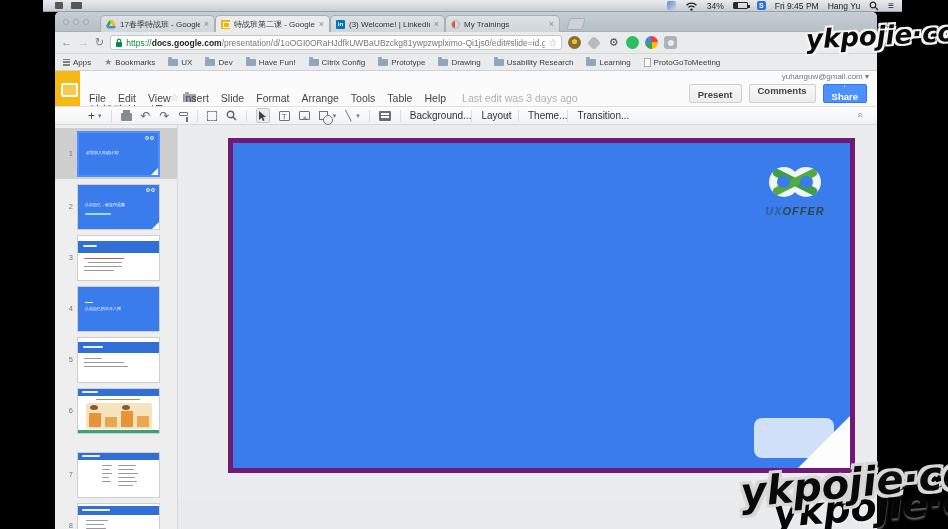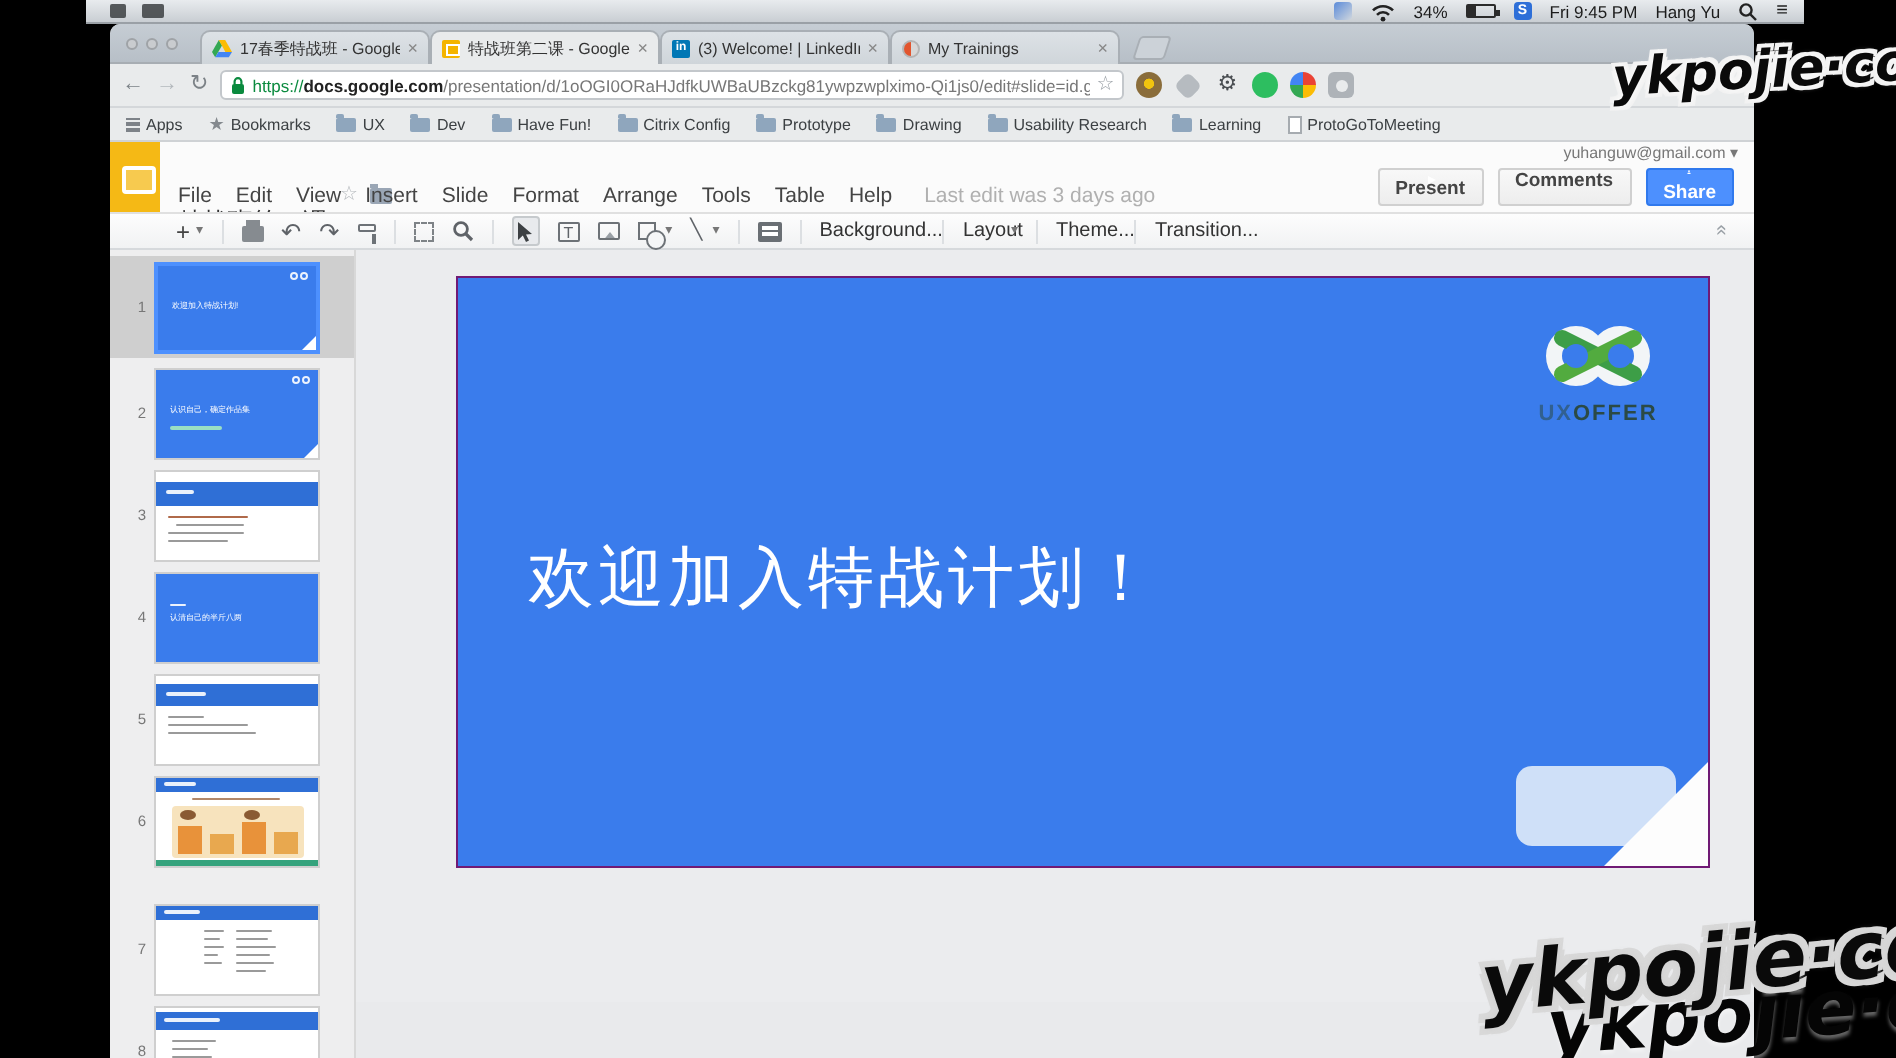--- a/index.html
+++ b/index.html
@@ -144,22 +144,22 @@
   .mini-fold { position:absolute; right:0; bottom:0; width:0; height:0;
     border-bottom:7px solid #fff; border-left:7px solid transparent; }
   .mini-band { position:absolute; left:0; top:0; width:100%; background:#2f6fd6; }
   .mini-bar { position:absolute; background:rgba(255,255,255,.9); height:2px; border-radius:1px; }
   .mline { position:absolute; height:1.5px; background:#9a9a9a; border-radius:1px; }
   .mline.red { background:#b06a4a; }
   .mrect { position:absolute; }
 
   
   #canvas { left:123px; top:113px; width:699px; height:376px; background:#ebecee; }
-  #slide { position:absolute; left:50px; top:13px; width:627px; height:296px; background:#3a7cec;
-    border:1px solid #701a75; overflow:hidden; }
+  #slide { position:absolute; left:50px; top:13px; width:627px; height:335px; background:#3a7cec;
+    border:5px solid #701a75; overflow:hidden;font-style:italic; }
   #slidetitle { position:absolute; left:35px; top:128px; font-size:33px; letter-spacing:2px; color:#fff; }
   #logo { position:absolute; right:24px; top:24px; width:62px; text-align:center; }
   #logotext { font-size:11px; font-weight:bold; letter-spacing:1px; color:#2b4a45; margin-top:2px; }
   #logotext .ux { opacity:.55; }
   #fold-blue { position:absolute; right:16px; bottom:10px; width:80px; height:40px; background:#cfe0f8; border-radius:8px; }
   #fold-white { position:absolute; right:0; bottom:0; width:0; height:0;
     border-bottom:52px solid #fdfdfd; border-left:52px solid transparent; }
 
   
   #notesbar { left:123px; top:489px; width:699px; height:20px; background:#fff; border-top:1px solid #c9c9c9; }
@@ -514,21 +514,20 @@
         <svg width="56" height="36" viewBox="0 0 56 36" style="margin:0 auto">
           <circle cx="17" cy="15" r="11" fill="none" stroke="#f2f5f7" stroke-width="8"></circle>
           <circle cx="39" cy="15" r="11" fill="none" stroke="#f2f5f7" stroke-width="8"></circle>
           <path d="M10 6 L46 24" stroke="#3d9e47" stroke-width="8" stroke-linecap="round"></path>
           <path d="M10 24 L46 6" stroke="#52ab3f" stroke-width="8" stroke-linecap="round"></path>
           <circle cx="17" cy="15" r="6" fill="#3a7cec"></circle>
           <circle cx="39" cy="15" r="6" fill="#3a7cec"></circle>
         </svg>
         <div id="logotext"><span class="ux">UX</span><span>OFFER</span></div>
       </div>
-      <div id="slidetitle">欢迎加入特战计划！</div>
       <div id="fold-blue"></div>
       <div id="fold-white"></div>
     </div>
   </div>
 
 </div>
 
 <div id="wm-top" class="abs wm">ykpojie·com</div>
 <div id="wm-back" class="abs wm">ykpojie·com</div>
 <div id="wm-bot" class="abs wm">ykpojie·com</div>

